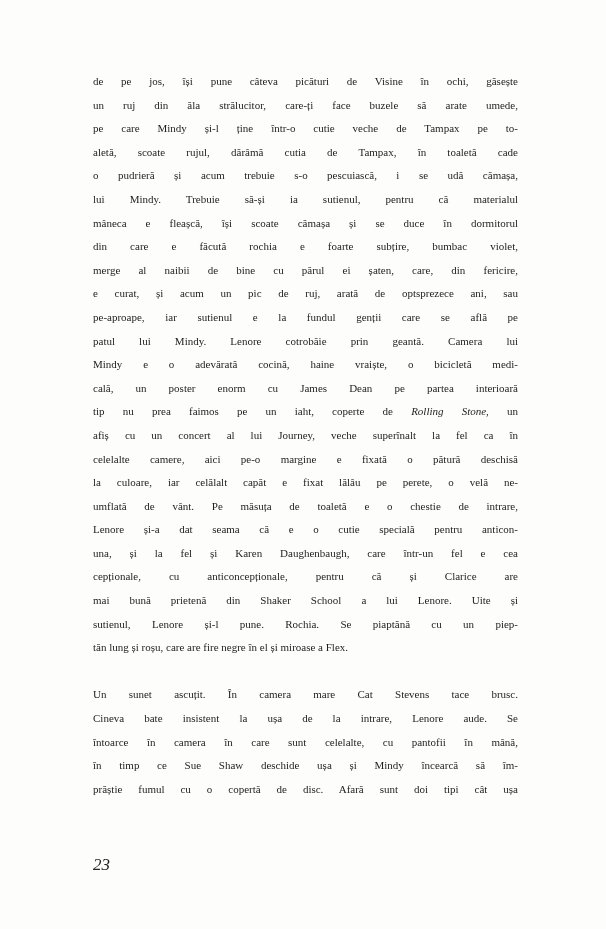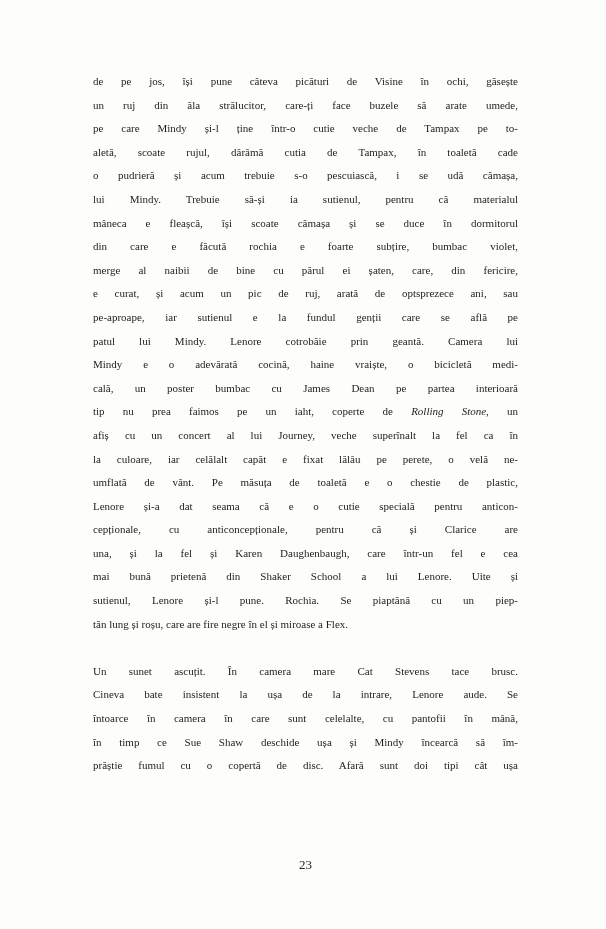--- a/index.html
+++ b/index.html
@@ -41,24 +41,25 @@
   .line.line-last {
     text-align-last: left;
   }
   .line em {
   }
   .folio {
     position: absolute;
     top: 855px;
     left: 93px;
     width: 425px;
-    text-align: center;
-    font-size: 13px;
+    text-align: left;
+    font-size: 17px;
     line-height: 20px;
     color: #242422;
+    font-style: italic;
   }
 </style>
 </head>
 <body>
 
 <div class="page">
   <main class="text-block">
       <div class="paragraph">
         <div class="line"><span>de pe jos, își pune câteva picături de Visine în ochi, găsește</span></div>
         <div class="line"><span>un ruj din ăla strălucitor, care-ți face buzele să arate umede,</span></div>
@@ -66,28 +67,29 @@
         <div class="line"><span>aletă, scoate rujul, dărâmă cutia de Tampax, în toaletă cade</span></div>
         <div class="line"><span>o pudrieră și acum trebuie s-o pescuiască, i se udă cămașa,</span></div>
         <div class="line"><span>lui Mindy. Trebuie să-și ia sutienul, pentru că materialul</span></div>
         <div class="line"><span>mâneca e fleașcă, își scoate cămașa și se duce în dormitorul</span></div>
         <div class="line"><span>din care e făcută rochia e foarte subțire, bumbac violet,</span></div>
         <div class="line"><span>merge al naibii de bine cu părul ei șaten, care, din fericire,</span></div>
         <div class="line"><span>e curat, și acum un pic de ruj, arată de optsprezece ani, sau</span></div>
         <div class="line"><span>pe-aproape, iar sutienul e la fundul genții care se află pe</span></div>
         <div class="line"><span>patul lui Mindy. Lenore cotrobăie prin geantă. Camera lui</span></div>
         <div class="line"><span>Mindy e o adevărată cocină, haine vraiște, o bicicletă medi-</span></div>
-        <div class="line"><span>cală, un poster bumbac cu James Dean pe partea interioară</span></div>
+        <div class="line"><span>cală, un poster enorm cu James Dean pe partea interioară</span></div>
         <div class="line"><span>tip nu prea faimos pe un iaht, coperte de </span><em>Rolling Stone</em><span>, un</span></div>
         <div class="line"><span>afiș cu un concert al lui Journey, veche superînalt la fel ca în</span></div>
+        <div class="line"><span>celelalte camere, aici pe-o margine e fixată o pătură deschisă</span></div>
         <div class="line"><span>la culoare, iar celălalt capăt e fixat lălâu pe perete, o velă ne-</span></div>
-        <div class="line"><span>umflată de vânt. Pe măsuța de toaletă e o chestie de plastic,</span></div>
+        <div class="line"><span>umflată de vânt. Pe măsuța de toaletă e o chestie de intrare,</span></div>
         <div class="line"><span>Lenore și-a dat seama că e o cutie specială pentru anticon-</span></div>
+        <div class="line"><span>una, și la fel și Karen Daughenbaugh, care într-un fel e cea</span></div>
         <div class="line"><span>cepționale, cu anticoncepționale, pentru că și Clarice are</span></div>
-        <div class="line"><span>una, și la fel și Karen Daughenbaugh, care într-un fel e cea</span></div>
         <div class="line"><span>mai bună prietenă din Shaker School a lui Lenore. Uite și</span></div>
         <div class="line"><span>sutienul, Lenore și-l pune. Rochia. Se piaptănă cu un piep-</span></div>
         <div class="line line-last"><span>tăn lung și roșu, care are fire negre în el și miroase a Flex.</span></div>
       </div>
       <div class="paragraph">
         <div class="line"><span>Un sunet ascuțit. În camera mare Cat Stevens tace brusc.</span></div>
         <div class="line"><span>Cineva bate insistent la ușa de la intrare, Lenore aude. Se</span></div>
         <div class="line"><span>întoarce în camera în care sunt celelalte, cu pantofii în mână,</span></div>
         <div class="line"><span>în timp ce Sue Shaw deschide ușa și Mindy încearcă să îm-</span></div>
         <div class="line"><span>prăștie fumul cu o copertă de disc. Afară sunt doi tipi cât ușa</span></div>

